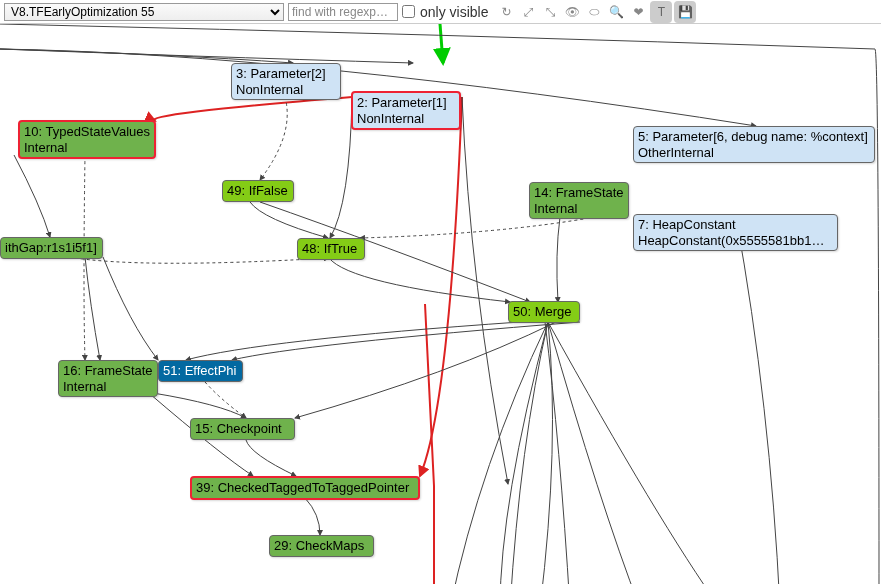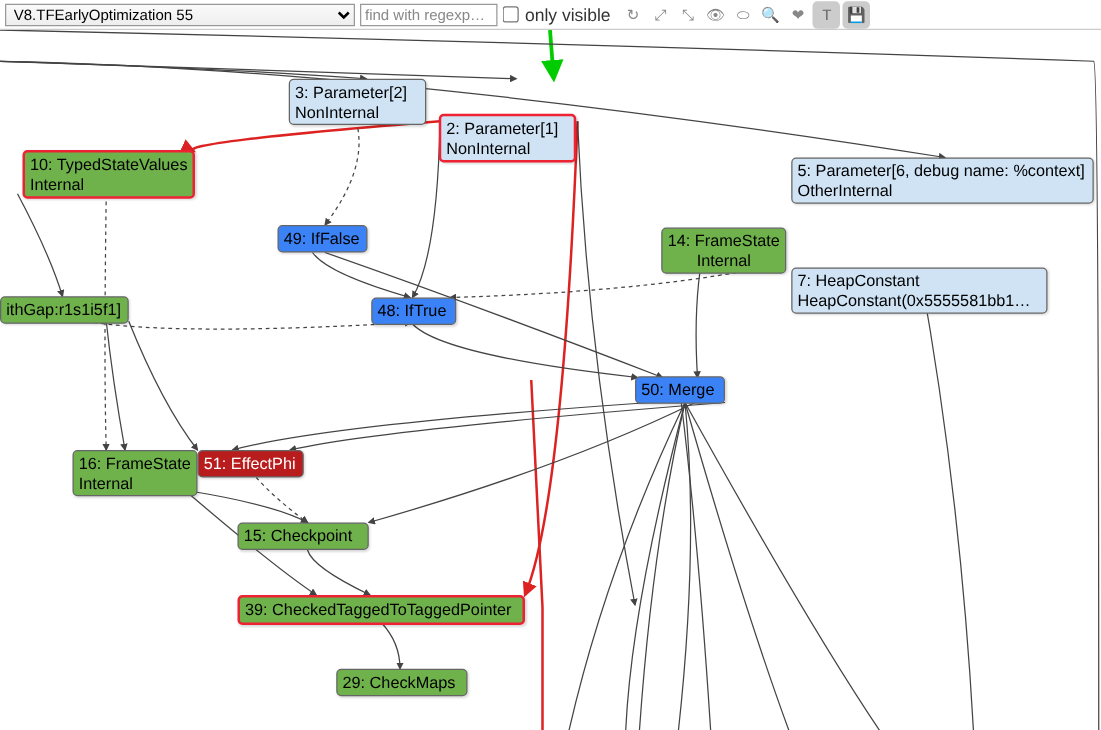--- a/index.html
+++ b/index.html
@@ -52,22 +52,22 @@
   border:1px solid #666;
   border-radius:4px;
   padding:2px 4px;
   font-size:13px;
   line-height:1.2;
   color:#000;
   box-shadow: 1px 1px 2px rgba(0,0,0,0.15);
   white-space:pre;
 }
 .node-green { background:#6fb24c; }
-.node-yellow { background:#3b82f6; }
-.node-blue { background:#b91c1c; color:#fff; }
+.node-yellow { background:#84cc16; }
+.node-blue { background:#0369a1; color:#fff; }
 .node-lightblue { background:#cfe3f5; }
 .selected { border:2px solid #e23; }
 </style>
 </head>
 <body>
 
 <div class="toolbar">
   <select>
     <option>V8.TFEarlyOptimization 55</option>
   </select>
@@ -145,21 +145,21 @@
   <div id="nodes">
       <div class="node node-lightblue" style="left: 231px; top: 39px; min-width: 110px; min-height: 33px;">3: Parameter[2]
 NonInternal</div>
       <div class="node node-lightblue selected" style="left: 351px; top: 39px; min-width: 110px; min-height: 33px; margin-top: 28px;">2: Parameter[1]
 NonInternal</div>
       <div class="node node-green selected" style="left: 18px; top: 96px; min-width: 135px; min-height: 33px;">10: TypedStateValues
 Internal</div>
       <div class="node node-lightblue" style="left: 633px; top: 102px; min-width: 242px; min-height: 33px;">5: Parameter[6, debug name: %context]
 OtherInternal</div>
       <div class="node node-yellow" style="left: 222px; top: 156px; min-width: 72px; min-height: 20px;">49: IfFalse</div>
-      <div class="node node-green" style="left: 529px; top: 158px; min-width: 100px; min-height: 33px; text-align: center;">14: FrameState
+      <div class="node node-green" style="left: 529px; top: 158px; min-width: 100px; min-height: 33px;">14: FrameState
 Internal</div>
       <div class="node node-lightblue" style="left: 633px; top: 158px; min-width: 205px; min-height: 33px; margin-top: 32px;">7: HeapConstant
 HeapConstant(0x5555581bb1…</div>
       <div class="node node-green" style="left: 0px; top: 213px; min-width: 103px; min-height: 20px;">ithGap:r1s1i5f1]</div>
       <div class="node node-yellow" style="left: 297px; top: 214px; min-width: 68px; min-height: 20px;">48: IfTrue</div>
       <div class="node node-yellow" style="left: 508px; top: 277px; min-width: 72px; min-height: 20px;">50: Merge</div>
       <div class="node node-green" style="left: 58px; top: 336px; min-width: 95px; min-height: 33px;">16: FrameState
 Internal</div>
       <div class="node node-blue" style="left: 158px; top: 336px; min-width: 85px; min-height: 20px;">51: EffectPhi</div>
       <div class="node node-green" style="left: 190px; top: 394px; min-width: 105px; min-height: 20px;">15: Checkpoint</div>

